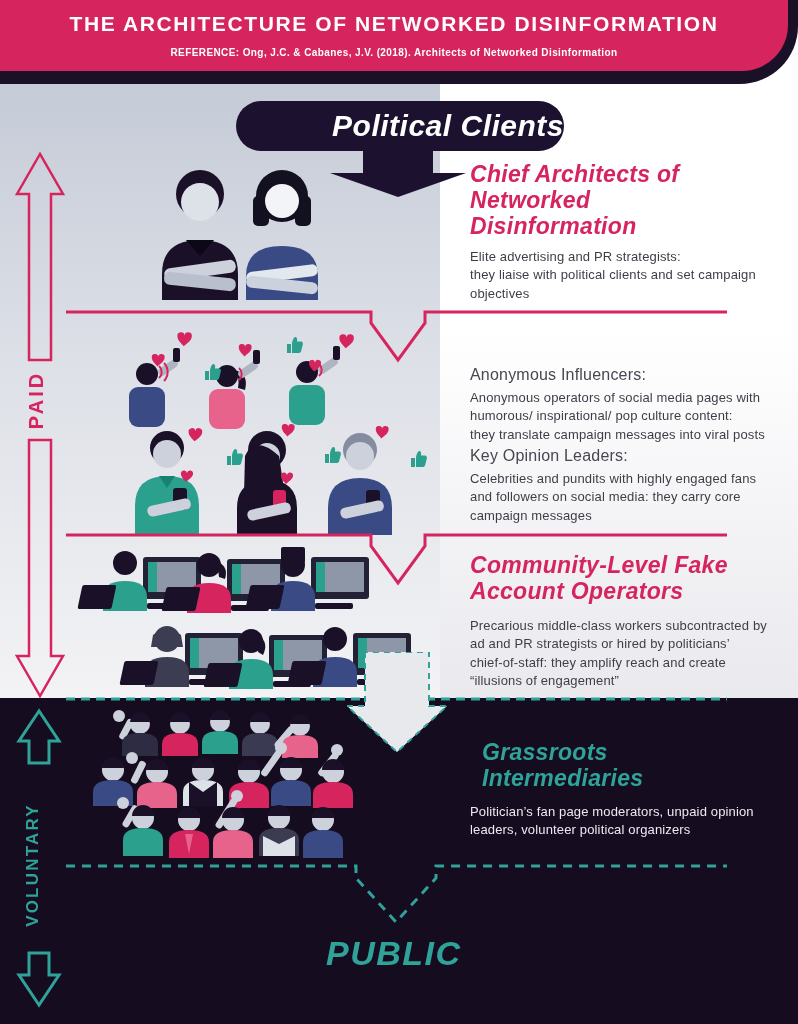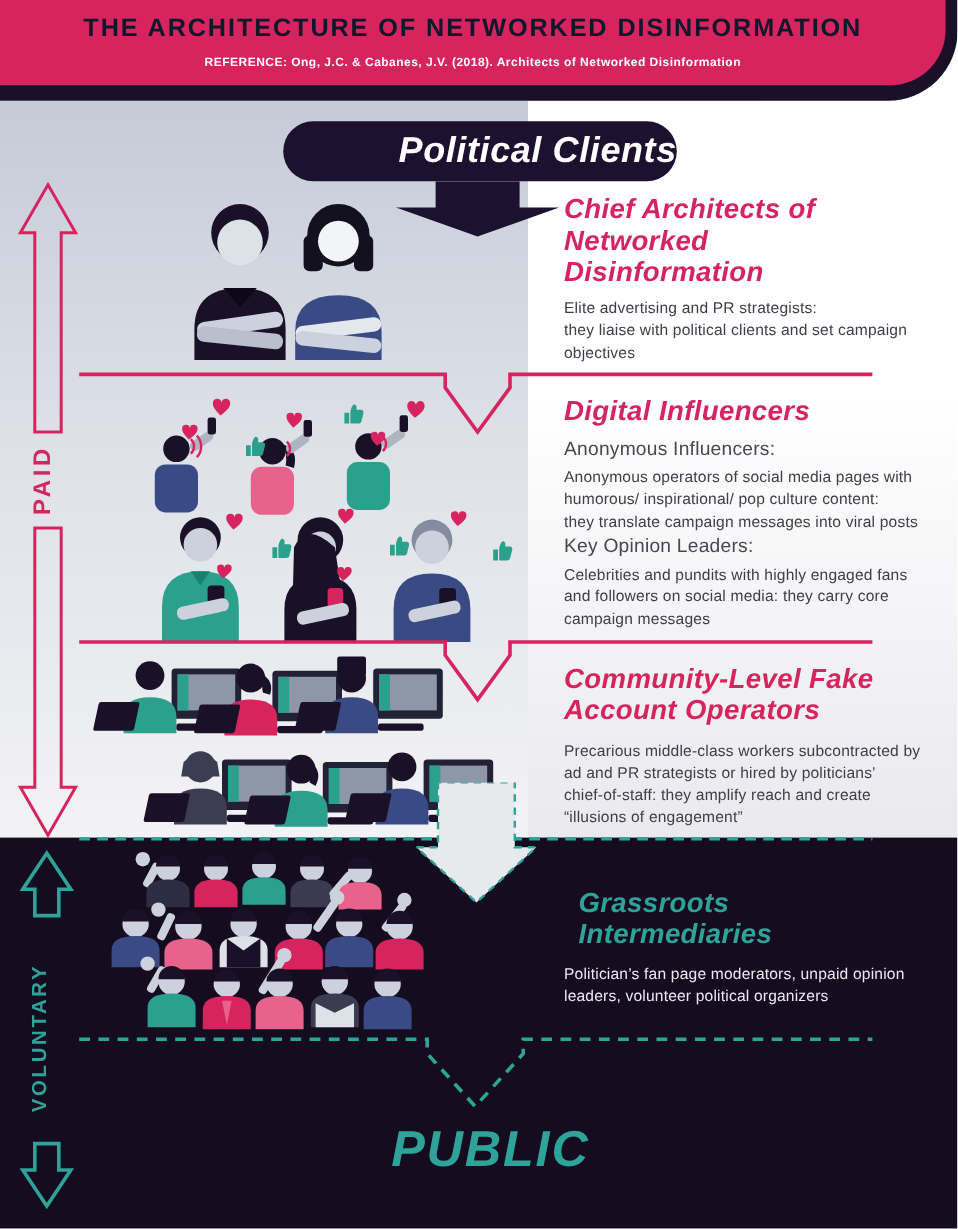--- a/index.html
+++ b/index.html
@@ -15,21 +15,21 @@
   .right-col { left:440px; top:84px; width:358px; height:616px;
                background:linear-gradient(180deg,#ffffff 0%,#ffffff 40%,#e9e9ee 100%); }
   .dark-zone { left:0; top:698px; width:798px; height:326px; background:#150c1f; }
 
   
   .header-under { left:0; top:0; width:798px; height:84px; background:#1a1128;
                   border-bottom-right-radius:58px; }
   .header-band  { left:0; top:0; width:788px; height:71px; background:#d6245f;
                   border-bottom-right-radius:46px; }
   .header-title { position:absolute; left:0; top:12px; width:100%; text-align:center;
-                  color:#0f172a; font-size:21px; font-weight:800; letter-spacing:1.6px; }
+                  color:#ffffff; font-size:21px; font-weight:800; letter-spacing:1.6px; }
   .header-ref   { position:absolute; left:0; top:47px; width:100%; text-align:center;
                   color:#ffffff; font-size:10px; font-weight:700; letter-spacing:.4px; }
 
   
   .pc-pill { left:236px; top:101px; width:328px; height:50px; background:#1c1230;
              border-radius:26px; color:#ffffff; font-size:30px; font-weight:800;
              font-style:italic; text-align:right; line-height:50px; letter-spacing:.5px; }
 
   
   .sec-title { color:#d6245f; font-weight:800; font-style:italic; font-size:23px;
@@ -43,21 +43,21 @@
   .chief-text   { left:470px; top:162px; width:320px; }
   .chief-body   { left:470px; top:248px; width:330px; }
   .dig-title    { left:470px; top:330px; width:320px; }
   .dig-flow     { left:470px; top:363px; width:330px; }
   .dig-flow .sub-head { margin:2px 0 3px 0; }
   .comm-text    { left:470px; top:553px; width:330px; }
   .comm-body    { left:470px; top:617px; width:335px; }
   .grass-title  { left:470px; top:740px; width:320px; }
   .grass-body   { left:470px; top:803px; width:330px; }
 
-  .public-label { left:326px; top:934px; width:220px; color:#2fa399; font-size:42px;
+  .public-label { left:326px; top:934px; width:220px; color:#2fa399; font-size:34px;
                   font-weight:800; font-style:italic; letter-spacing:1.5px; }
 
   
   .paid-label { left:-30px; top:385px; width:140px; height:30px; text-align:center;
                 color:#d6245f; font-size:20px; font-weight:800; letter-spacing:3px;
                 transform:rotate(-90deg); }
   .vol-label  { left:-47px; top:850px; width:170px; height:30px; text-align:center;
                 color:#2fa399; font-size:17px; font-weight:800; letter-spacing:2.2px;
                 transform:rotate(-90deg); }
 </style>
@@ -181,21 +181,20 @@
       <path d="M143,18 c-5,-5 -7,-8 -7,-11 a4,4 0 0 1 8,-1 a4,4 0 0 1 8,1 c0,3 -2,6 -9,11 z" transform="translate(118,92) scale(0.8)"></path>
       <path d="M143,18 c-5,-5 -7,-8 -7,-11 a4,4 0 0 1 8,-1 a4,4 0 0 1 8,1 c0,3 -2,6 -9,11 z" transform="translate(212,94) scale(0.8)"></path>
     </g>
     <g fill="#2aa08d">
       <path d="M0,8 h4 v9 h-4 z M5,8 c0,-2 1,-6 3,-7 c2,0 2.5,2 2,4.5 l4,0 c1.5,0 2.2,1.5 1.8,3 l-1.6,6.5 c-.3,1.5 -1.5,2 -3,2 h-6.2 z" transform="translate(172,118)"></path>
       <path d="M0,8 h4 v9 h-4 z M5,8 c0,-2 1,-6 3,-7 c2,0 2.5,2 2,4.5 l4,0 c1.5,0 2.2,1.5 1.8,3 l-1.6,6.5 c-.3,1.5 -1.5,2 -3,2 h-6.2 z" transform="translate(270,116)"></path>
       <path d="M0,8 h4 v9 h-4 z M5,8 c0,-2 1,-6 3,-7 c2,0 2.5,2 2,4.5 l4,0 c1.5,0 2.2,1.5 1.8,3 l-1.6,6.5 c-.3,1.5 -1.5,2 -3,2 h-6.2 z" transform="translate(356,120)"></path>
     </g>
   </svg>
 
-  <div class="abs dig-title sec-title">Digital Influencers</div>
   <div class="abs dig-flow">
     <div class="sub-head">Anonymous Influencers:</div>
     <div class="body-text">Anonymous operators of social media pages with
 humorous/ inspirational/ pop culture content:
 they translate campaign messages into viral posts</div>
     <div class="sub-head">Key Opinion Leaders:</div>
     <div class="body-text">Celebrities and pundits with highly engaged fans
 and followers on social media: they carry core
 campaign messages</div>
   </div>

